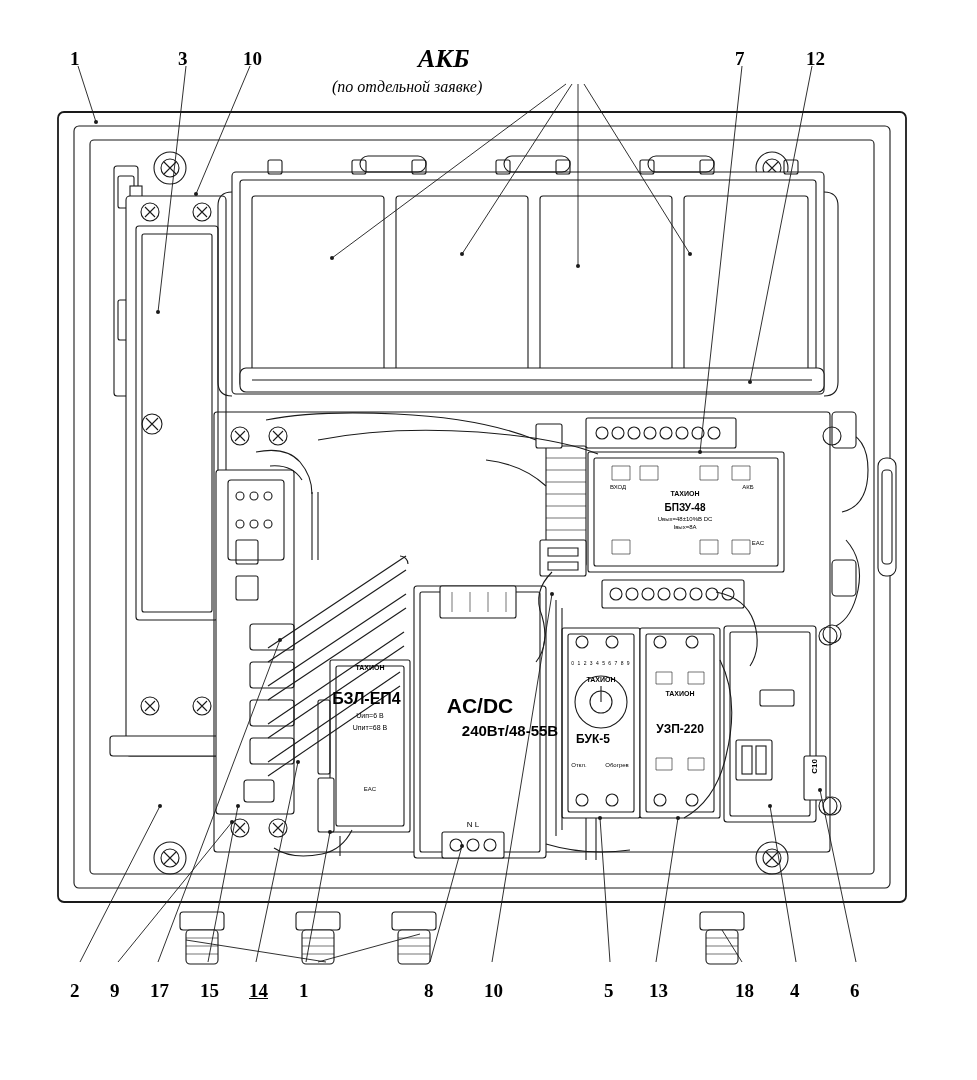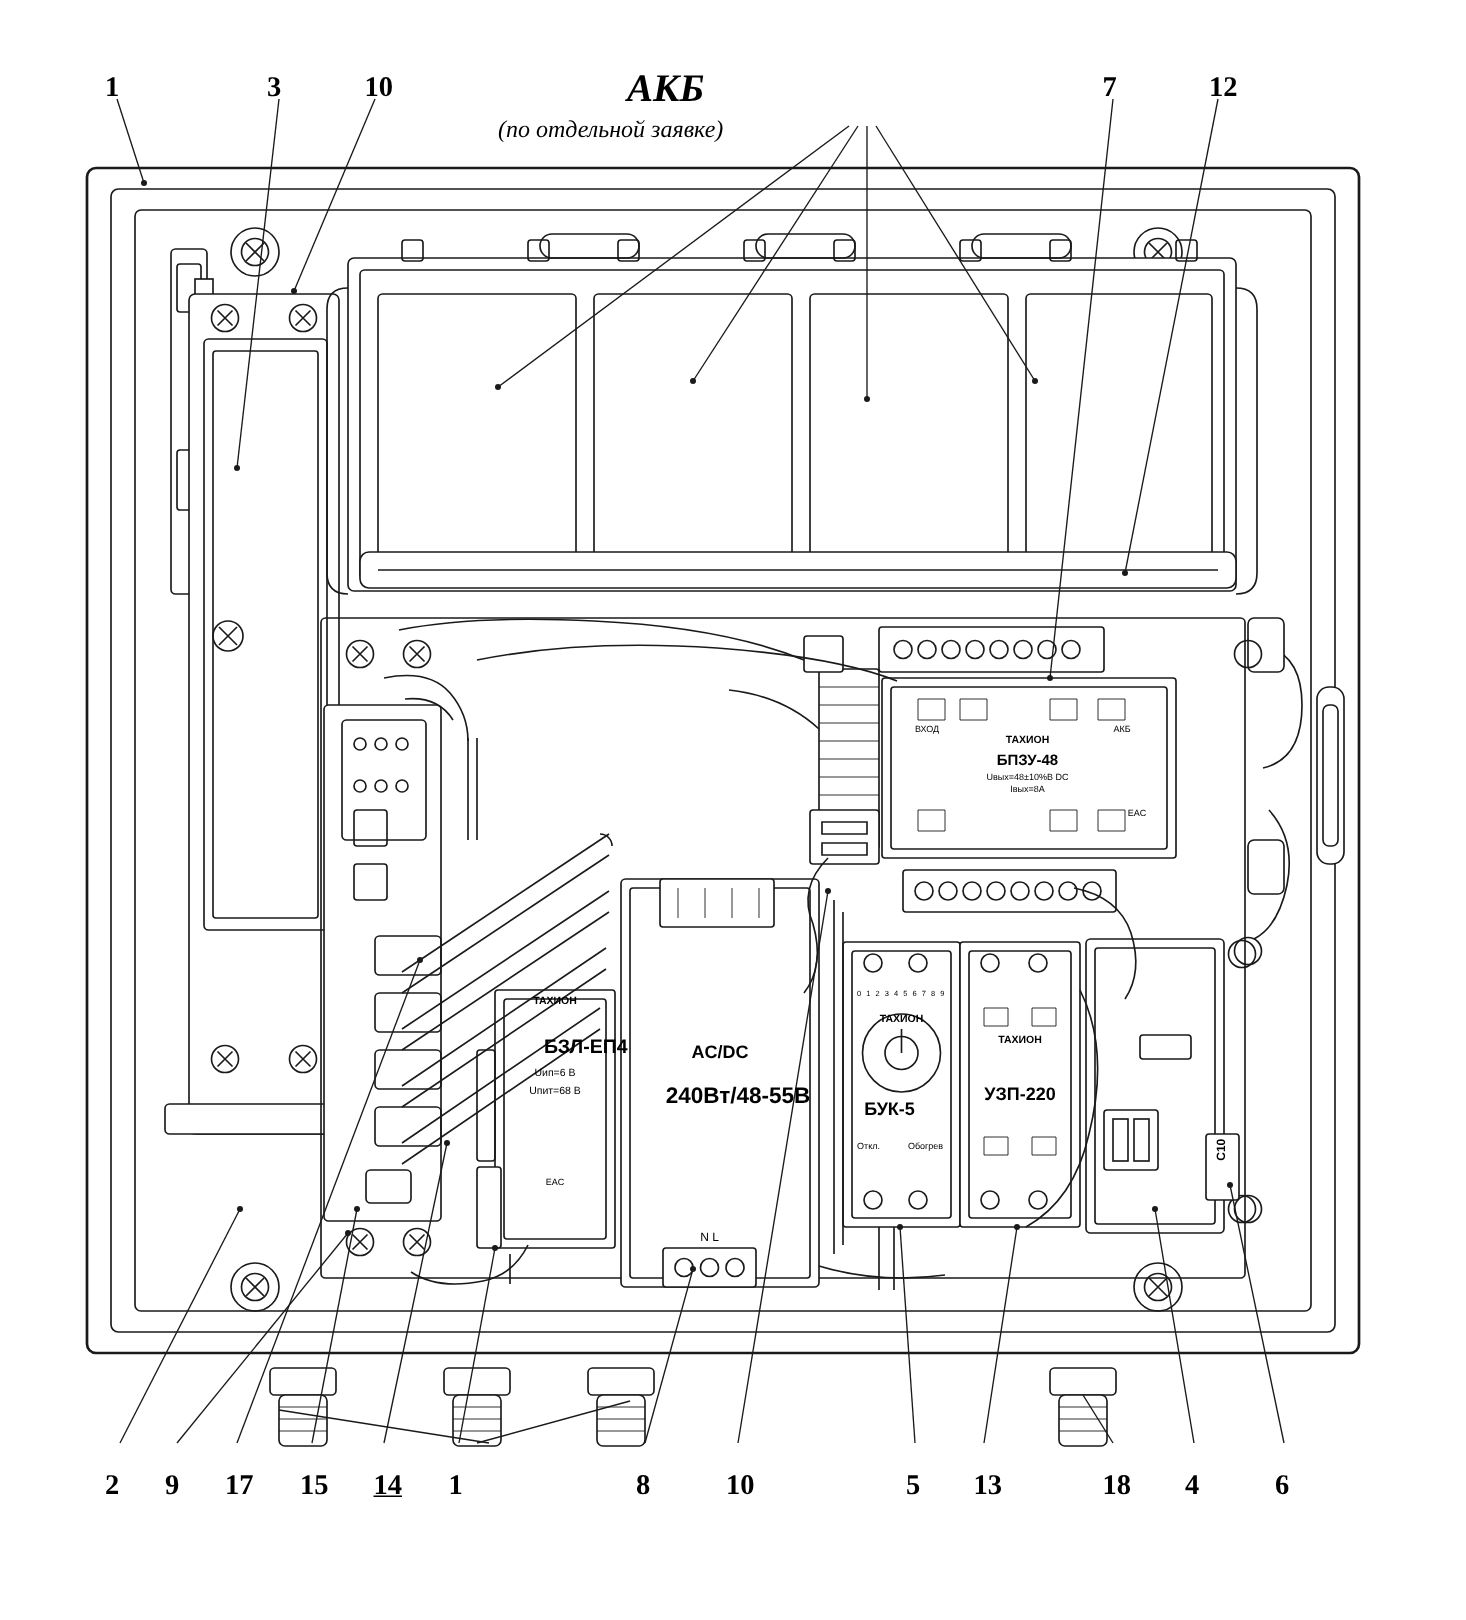--- a/index.html
+++ b/index.html
@@ -381,27 +381,27 @@
 
 <div class="comp-txt" style="left:640px;top:490px;width:90px;font-size:7px;">ТАХИОН</div>
 <div class="comp-txt" style="left:640px;top:502px;width:90px;font-size:10px;">БПЗУ-48</div>
 <div class="comp-txt tiny" style="left:640px;top:516px;width:90px;">Uвых=48±10%В DC</div>
 <div class="comp-txt tiny" style="left:640px;top:524px;width:90px;">Iвых=8А</div>
 <div class="comp-txt tiny" style="left:740px;top:540px;width:36px;">EAC</div>
 <div class="comp-txt tiny" style="left:598px;top:484px;width:40px;">ВХОД</div>
 <div class="comp-txt tiny" style="left:726px;top:484px;width:44px;">АКБ</div>
 
 <div class="comp-txt" style="left:332px;top:664px;width:76px;font-size:7px;">ТАХИОН</div>
-<div class="comp-txt" style="left:330px;top:690px;width:73px;font-size:13px;padding-left:24px;">БЗЛ-ЕП4</div>
+<div class="comp-txt" style="left:330px;top:690px;width:73px;font-size:16px;">БЗЛ-ЕП4</div>
 <div class="comp-txt tiny" style="left:332px;top:712px;width:76px;font-size:7px;">Uип=6 В</div>
 <div class="comp-txt tiny" style="left:332px;top:724px;width:76px;font-size:7px;">Uпит=68 В</div>
 <div class="comp-txt tiny" style="left:352px;top:786px;width:36px;">EAC</div>
 
-<div class="comp-txt" style="left:414px;top:694px;width:132px;font-size:12px;">AC/DC</div>
-<div class="comp-txt" style="left:414px;top:722px;width:156px;font-size:15px;">240Вт/48-55В</div>
+<div class="comp-txt" style="left:414px;top:694px;width:132px;font-size:21px;">AC/DC</div>
+<div class="comp-txt" style="left:432px;top:722px;width:156px;font-size:15px;">240Вт/48-55В</div>
 <div class="comp-txt tiny" style="left:442px;top:820px;width:62px;font-size:8px;">N  L</div>
 
 <div class="comp-txt" style="left:562px;top:676px;width:78px;font-size:7px;">ТАХИОН</div>
 <div class="comp-txt" style="left:562px;top:732px;width:62px;font-size:12px;">БУК-5</div>
 <div class="comp-txt tiny" style="left:566px;top:762px;width:26px;">Откл.</div>
 <div class="comp-txt tiny" style="left:596px;top:762px;width:42px;">Обогрев</div>
 <div class="comp-txt tiny" style="left:570px;top:660px;width:62px;font-size:5px;letter-spacing:1px;">0 1 2 3 4 5 6 7 8 9</div>
 
 <div class="comp-txt" style="left:640px;top:690px;width:80px;font-size:7px;">ТАХИОН</div>
 <div class="comp-txt" style="left:638px;top:722px;width:84px;font-size:12px;">УЗП-220</div>

